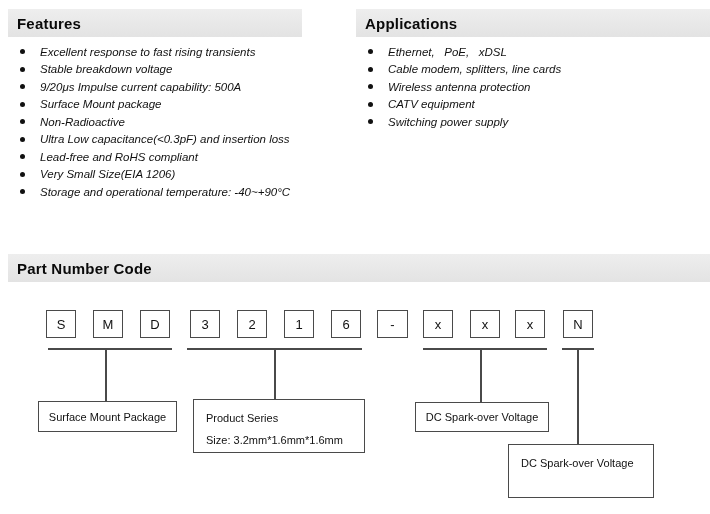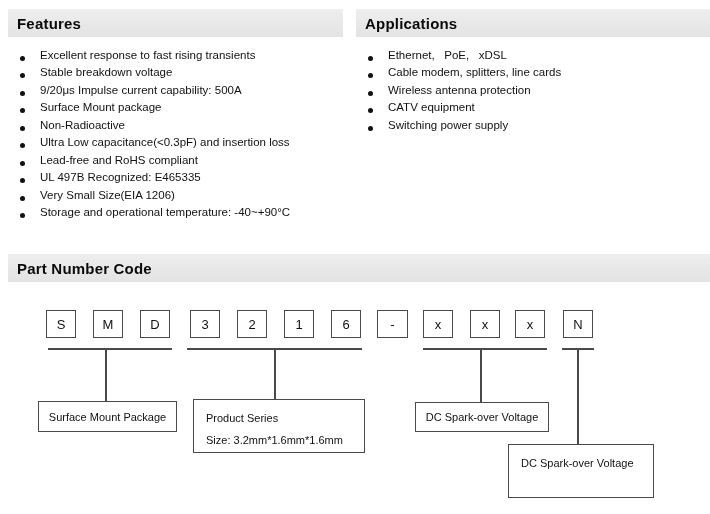--- a/index.html
+++ b/index.html
@@ -22,24 +22,25 @@
     font-weight:bold;
     color:#0a0a0a;
     letter-spacing:0.2px;
   }
   .bullet-list {
     position:absolute;
     list-style:none;
   }
   .bullet-item {
     display:flex;
-    align-items:flex-end;
+    align-items:center;
     height:17.5px;
     font-size:11.5px;
     color:#111111;
+    font-style:italic;
   }
   .bullet-dot {
     width:5px; height:5px;
     border-radius:50%;
     background:#111111;
     margin-left:12px;
     margin-right:15px;
     flex:none;
   }
   .bullet-text { white-space:pre; }
@@ -64,21 +65,21 @@
     font-size:11px;
     color:#111111;
   }
   .label-box.center { display:flex; align-items:center; justify-content:center; }
   .label-box.two-line { padding:7px 0 8px 12px; line-height:22px; }
   .label-box .line { white-space:pre; }
 </style>
 </head>
 <body>
 
-<div class="section-bar" style="left:8px; top:9px; width:335px;text-align:right;">
+<div class="section-bar" style="left:8px; top:9px; width:294px;text-align:right;">
   <span class="section-title">Features</span>
 </div>
 <ul class="bullet-list" style="left:8px; top:43px; width:340px;">
   <li class="bullet-item">
       <span class="bullet-dot"></span>
       <span class="bullet-text">Excellent response to fast rising transients</span>
     </li>
   <li class="bullet-item">
       <span class="bullet-dot"></span>
       <span class="bullet-text">Stable breakdown voltage</span>
@@ -95,24 +96,20 @@
       <span class="bullet-dot"></span>
       <span class="bullet-text">Non-Radioactive</span>
     </li>
   <li class="bullet-item">
       <span class="bullet-dot"></span>
       <span class="bullet-text">Ultra Low capacitance(&lt;0.3pF) and insertion loss</span>
     </li>
   <li class="bullet-item">
       <span class="bullet-dot"></span>
       <span class="bullet-text">Lead-free and RoHS compliant</span>
-    </li>
-  <li class="bullet-item">
-      <span class="bullet-dot"></span>
-      <span class="bullet-text">UL 497B Recognized: E465335</span>
     </li>
   <li class="bullet-item">
       <span class="bullet-dot"></span>
       <span class="bullet-text">Very Small Size(EIA 1206)</span>
     </li>
   <li class="bullet-item">
       <span class="bullet-dot"></span>
       <span class="bullet-text">Storage and operational temperature: -40~+90°C</span>
     </li>
 </ul>

